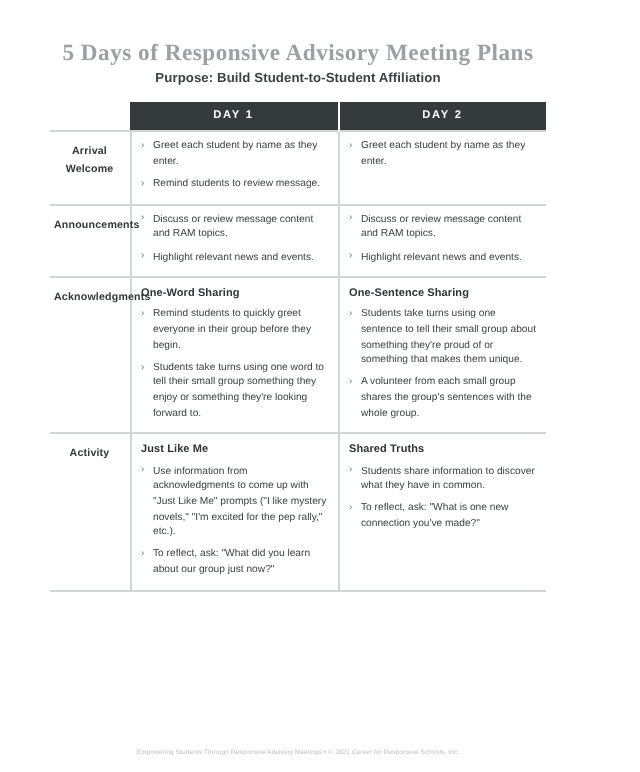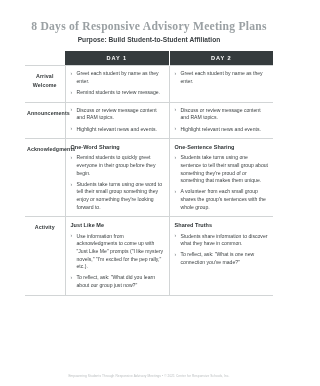--- a/index.html
+++ b/index.html
@@ -147,21 +147,21 @@
     letter-spacing: 0.08px;
     white-space: nowrap;
   }
 </style>
 </head>
 <body>
 
 <div class="page">
 
   <div class="doc-header">
-    <div class="doc-title">8 Days of Responsive Advisory Meeting Plans</div>
+    <div class="doc-title">5 Days of Responsive Advisory Meeting Plans</div>
     <div class="doc-subtitle">Purpose: Build Student-to-Student Affiliation</div>
   </div>
 
   <div class="table-wrap">
     <table class="plan">
       <colgroup>
         <col class="c-label">
         <col class="c-day">
         <col class="c-day">
       </colgroup>

